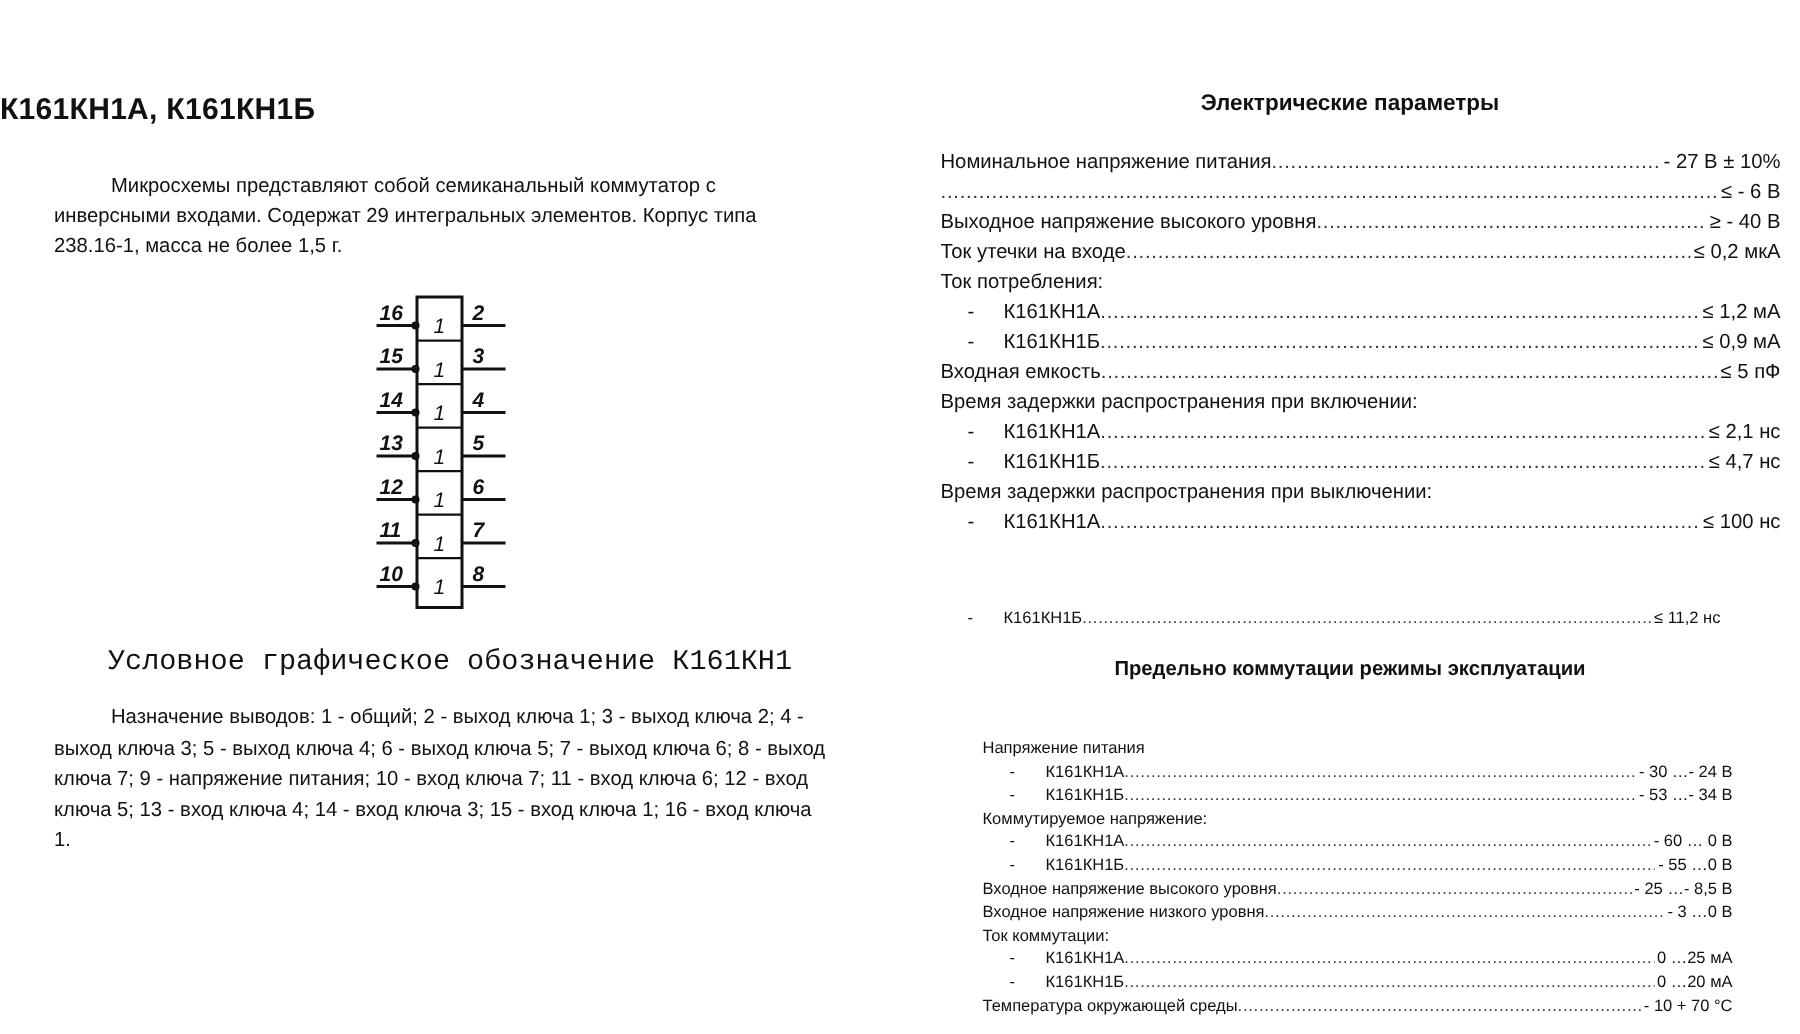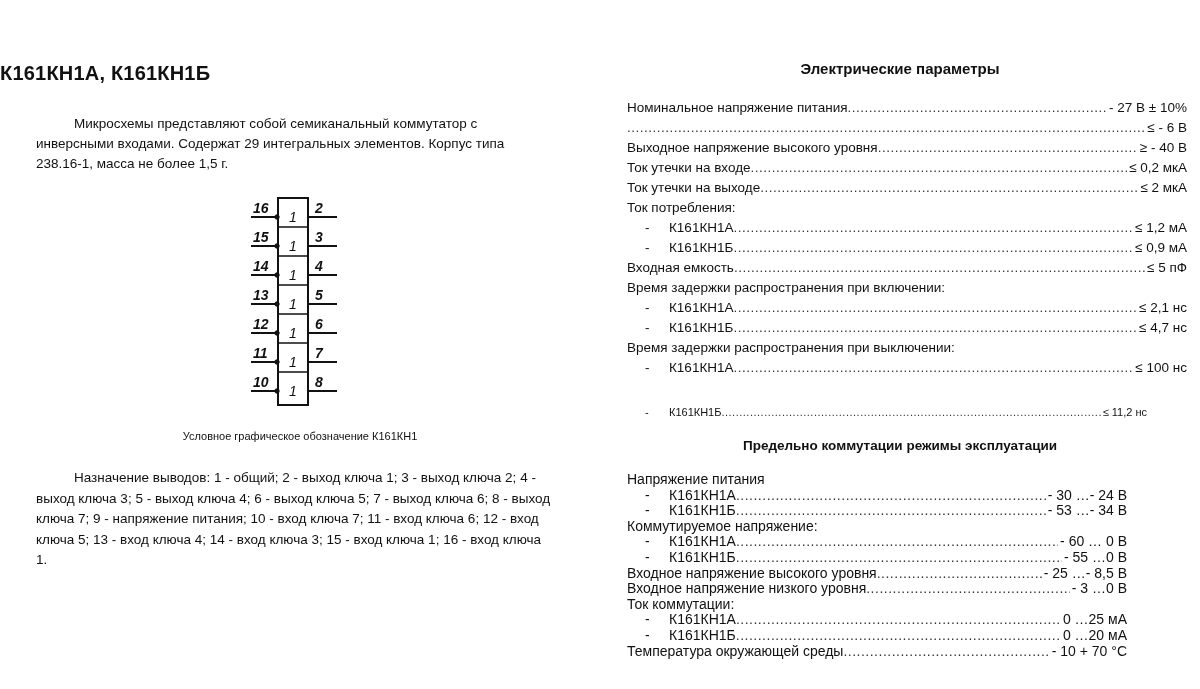--- a/index.html
+++ b/index.html
@@ -7,39 +7,39 @@
     .left { position: absolute; left: 0; top: 0; width: 600px; height: 689px; }
     .right { position: absolute; left: 600px; top: 0; width: 600px; height: 689px; }
 
     .title { position: absolute; top: 62px; left: 0; width: 600px; text-align: left; font-size: 20px; font-weight: bold; letter-spacing: 0.2px; }
     .intro { position: absolute; top: 114px; left: 36px; width: 490px; font-size: 13.5px; line-height: 20px; }
     .intro .indent { display: inline-block; width: 38px; }
 
     .diagram { position: absolute; left: 245px; top: 190px; width: 100px; height: 220px; }
     .diagram svg { display: block; }
 
-    .caption { position: absolute; top: 430px; left: 0; width: 600px; text-align: center; font-size: 11px; }
+    .caption { position: absolute; top: 430px; left: 0; width: 600px; text-align: center; font-size: 19px; font-family: Liberation Mono, monospace; }
     .pins { position: absolute; top: 468px; left: 36px; width: 520px; font-size: 13.5px; line-height: 20.5px; }
     .pins .indent { display: inline-block; width: 38px; }
 
     .sec-title { position: absolute; left: 0; width: 600px; text-align: center; font-weight: bold; font-size: 15px; }
     .rows { position: absolute; left: 27px; width: 560px; }
     .row { display: flex; align-items: baseline; white-space: nowrap; }
     .row .lbl { flex: 0 0 auto; }
     .row .dots { flex: 1 1 auto; overflow: hidden; color: #333; letter-spacing: 0.5px; }
     .row .dots::after { content: "................................................................................................................................................................................................................................................................................"; }
     .row .val { flex: 0 0 auto; padding-left: 2px; }
     .row.sub .lbl { padding-left: 18px; }
     .row.sub .dash { display: inline-block; width: 24px; }
     .row.head .lbl { flex: 1 1 auto; }
 
     .elec { top: 98px; font-size: 13.5px; line-height: 20px; }
     .elec .row .dots { max-width: none; }
     .elec-extra { top: 404px; font-size: 11px; line-height: 16px; }
-    .limits { top: 472px; font-size: 14px; line-height: 15.6px; }
+    .limits { top: 492px; font-size: 11px; line-height: 15.6px; margin-left: 28px; }
     .w1 { width: 520px; }
     .w2 { width: 500px; }
   </style>
 </head>
 <body>
 
 <div class="left">
   <div class="title">К161КН1А, К161КН1Б</div>
   <div class="intro"><span class="indent"></span><span>Микросхемы представляют собой семиканальный коммутатор с инверсными входами. Содержат 29 интегральных элементов. Корпус типа 238.16-1, масса не более 1,5 г.</span></div>
 
@@ -118,25 +118,20 @@
       <div class="row">
         <span class="lbl"><span>Выходное напряжение высокого уровня  </span></span>
         <span class="dots"></span>
         <span class="val">≥ - 40 В</span>
       </div>
       <div class="row">
         <span class="lbl"><span>Ток утечки на входе  </span></span>
         <span class="dots"></span>
         <span class="val">≤ 0,2 мкА</span>
       </div>
-      <div class="row">
-        <span class="lbl"><span>Ток утечки на выходе  </span></span>
-        <span class="dots"></span>
-        <span class="val">≤ 2 мкА</span>
-      </div>
       <div class="row head">
         <span class="lbl"><span>Ток потребления:</span></span>
       </div>
       <div class="row sub">
         <span class="lbl"><span class="dash">-</span><span>К161КН1А </span></span>
         <span class="dots"></span>
         <span class="val">≤ 1,2 мА</span>
       </div>
       <div class="row sub">
         <span class="lbl"><span class="dash">-</span><span>К161КН1Б </span></span>

